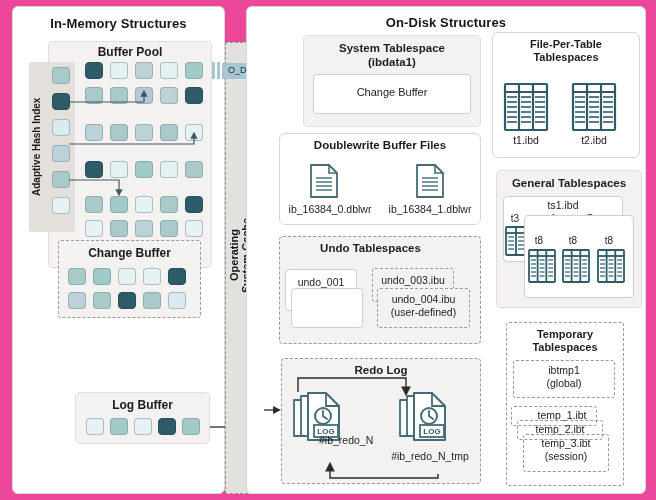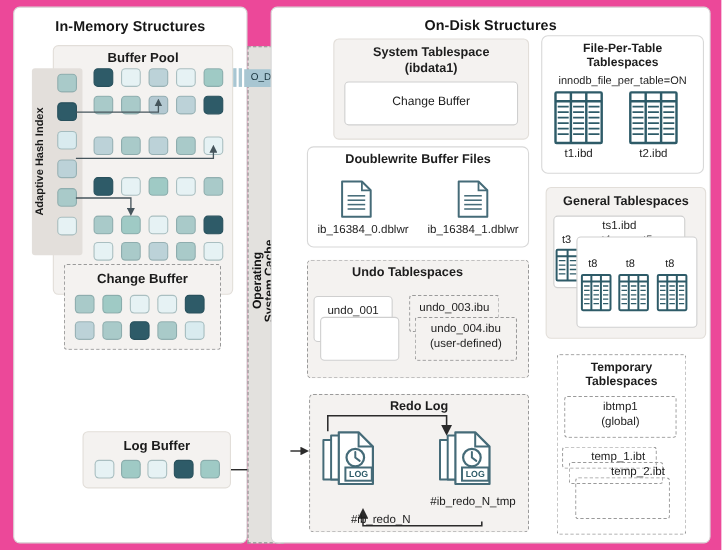--- a/index.html
+++ b/index.html
@@ -255,21 +255,20 @@
     <span>(ibdata1)</span>
   </div>
   <div class="white-box" style="left:313px; top:74px; width:158px; height:40px;"></div>
   <div class="ctext" style="left:313px; top:86px; width:158px; font-size:11px;">Change Buffer</div>
 
   <div class="panel" style="left:492px; top:32px; width:148px; height:126px;"></div>
   <div class="ctext" style="left:492px; top:38px; width:148px; font-size:11px; font-weight:bold; line-height:1.2;">
     <span>File-Per-Table</span><br>
     <span>Tablespaces</span>
   </div>
-  <div class="ctext" style="left:492px; top:68px; width:148px; font-size:10px;">innodb_file_per_table=ON</div>
 
   <svg style="position:absolute; left:504px; top:83px; width:44px; height:48px;" viewBox="0 0 44 48">
     <rect x="1" y="1" width="42" height="46" rx="1" fill="none" stroke="#2e5b68" stroke-width="2.2"></rect>
     <line x1="1" y1="9" x2="43" y2="9" stroke="#2e5b68" stroke-width="2.2"></line>
     <line x1="15" y1="1" x2="15" y2="47" stroke="#2e5b68" stroke-width="2.2"></line>
     <line x1="29" y1="1" x2="29" y2="47" stroke="#2e5b68" stroke-width="2.2"></line>
     <g stroke="#2e5b68" stroke-width="1.6">
       <line x1="3" y1="14" x2="13" y2="14"></line>
         <line x1="3" y1="19" x2="13" y2="19"></line>
       <line x1="3" y1="24" x2="13" y2="24"></line>
@@ -468,22 +467,26 @@
   </div>
   <div class="dashed-plain" style="left:513px; top:360px; width:102px; height:38px;"></div>
   <div class="ctext" style="left:513px; top:364px; width:102px; font-size:10.5px; line-height:1.25;">
     <span>ibtmp1</span><br>
     <span>(global)</span>
   </div>
 
   <div class="dashed-plain" style="left:511px; top:406px; width:86px; height:20px;"></div>
   <div class="ctext" style="left:511px; top:409px; width:102px; font-size:10.5px;">temp_1.ibt</div>
   <div class="dashed-plain" style="left:517px; top:420px; width:86px; height:20px;"></div>
-  <div class="ctext" style="left:537px; top:423px; width:86px; font-size:10.5px;">temp_2.ibt</div>
+  <div class="ctext" style="left:517px; top:423px; width:86px; font-size:10.5px;">temp_2.ibt</div>
   <div class="dashed-plain" style="left:523px; top:434px; width:86px; height:38px;"></div>
+  <div class="ctext" style="left:523px; top:437px; width:86px; font-size:10.5px; line-height:1.25;">
+    <span>temp_3.ibt</span><br>
+    <span>(session)</span>
+  </div>
 
   <div class="dashed" style="left:281px; top:358px; width:200px; height:126px;"></div>
   <div class="ctext" style="left:281px; top:364px; width:200px; font-size:11.5px; font-weight:bold;">Redo Log</div>
 
   <svg style="position:absolute; left:264px; top:404px; width:20px; height:12px;" viewBox="0 0 20 12">
     <path d="M0,6 L13,6" stroke="#2b2b2b" stroke-width="1.3" fill="none" marker-end="url(#ar3)"></path>
     <defs>
         <marker id="ar3" markerWidth="6" markerHeight="6" refX="3" refY="3" orient="auto">
       <path d="M0,0 L6,3 L0,6 z" fill="#2b2b2b"></path>
         </marker>
@@ -503,21 +506,21 @@
   <svg style="position:absolute; left:292px; top:392px; width:54px; height:52px;" viewBox="0 0 54 52">
     <path d="M2,8 L14,8 L20,14 L20,44 L2,44 Z" fill="#ffffff" stroke="#456b78" stroke-width="1.8" stroke-linejoin="round"></path>
     <path d="M9,4 L23,4 L29,10 L29,44 L9,44 Z" fill="#ffffff" stroke="#456b78" stroke-width="1.8" stroke-linejoin="round"></path>
     <path d="M16,1 L34,1 L47,14 L47,48 L16,48 Z" fill="#ffffff" stroke="#456b78" stroke-width="2" stroke-linejoin="round"></path>
     <path d="M34,1 L34,14 L47,14" fill="none" stroke="#456b78" stroke-width="1.8"></path>
     <circle cx="31" cy="24" r="8" fill="none" stroke="#456b78" stroke-width="2"></circle>
     <path d="M31,19 L31,24 L35,27" stroke="#456b78" stroke-width="1.8" fill="none" stroke-linecap="round"></path>
     <rect x="22" y="33" width="24" height="12" fill="#ffffff" stroke="#456b78" stroke-width="1.8"></rect>
     <text x="34" y="42" font-family="Liberation Sans, sans-serif" font-size="8" font-weight="bold" fill="#2e5b68" text-anchor="middle">LOG</text>
   </svg>
-  <div class="ctext" style="left:283px; top:466px; width:90px; font-size:10.5px;padding-left:36px;">#ib_redo_N</div>
+  <div class="ctext" style="left:283px; top:434px; width:90px; font-size:10.5px;padding-left:36px;">#ib_redo_N</div>
 
   <svg style="position:absolute; left:398px; top:392px; width:54px; height:52px;" viewBox="0 0 54 52">
     <path d="M2,8 L14,8 L20,14 L20,44 L2,44 Z" fill="#ffffff" stroke="#456b78" stroke-width="1.8" stroke-linejoin="round"></path>
     <path d="M9,4 L23,4 L29,10 L29,44 L9,44 Z" fill="#ffffff" stroke="#456b78" stroke-width="1.8" stroke-linejoin="round"></path>
     <path d="M16,1 L34,1 L47,14 L47,48 L16,48 Z" fill="#ffffff" stroke="#456b78" stroke-width="2" stroke-linejoin="round"></path>
     <path d="M34,1 L34,14 L47,14" fill="none" stroke="#456b78" stroke-width="1.8"></path>
     <circle cx="31" cy="24" r="8" fill="none" stroke="#456b78" stroke-width="2"></circle>
     <path d="M31,19 L31,24 L35,27" stroke="#456b78" stroke-width="1.8" fill="none" stroke-linecap="round"></path>
     <rect x="22" y="33" width="24" height="12" fill="#ffffff" stroke="#456b78" stroke-width="1.8"></rect>
     <text x="34" y="42" font-family="Liberation Sans, sans-serif" font-size="8" font-weight="bold" fill="#2e5b68" text-anchor="middle">LOG</text>

